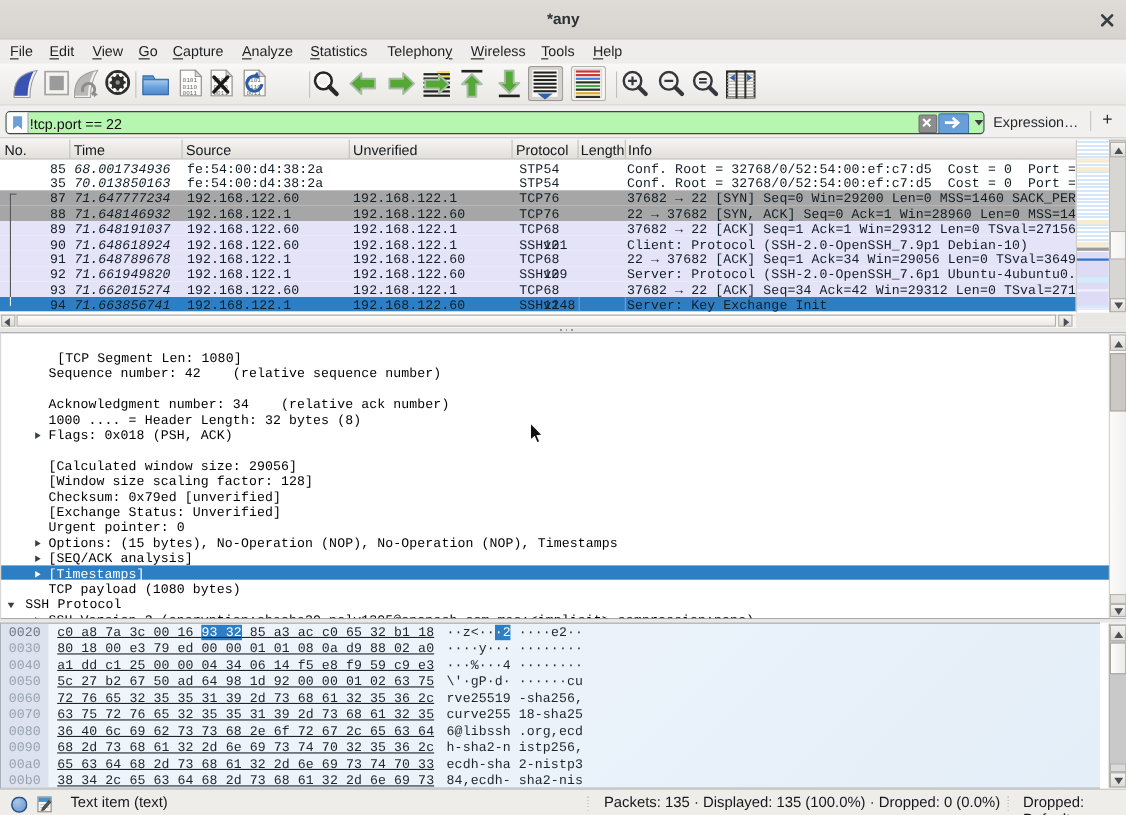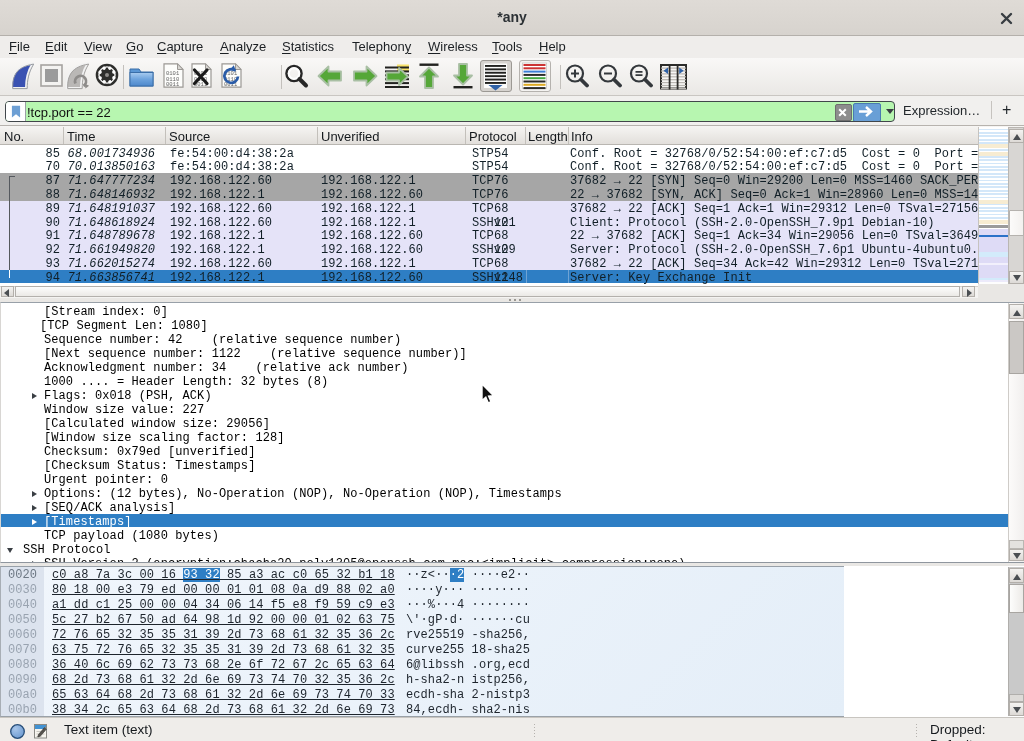--- a/index.html
+++ b/index.html
@@ -39,21 +39,21 @@
 .clen{left:494px;width:60px;}
 .cinfo{left:570px;}
 .sbbtn{position:absolute;width:15px;height:15px;background:linear-gradient(#f4f3f1,#dddad6);border:1px solid #b3afaa;box-sizing:border-box;}
 .tri{position:absolute;width:0;height:0;}
 
 .split{left:0;width:1024px;background:#e9e7e4;}
 
 #details{left:0;top:302px;width:1024px;height:261px;background:#fff;border-top:1px solid #98a0a8;border-bottom:1px solid #8f969e;border-left:1px solid #d8d6d3;box-sizing:border-box;overflow:hidden;}
 .dline{position:absolute;left:0;width:1008px;height:14px;line-height:14px;}
 
-#hexpane{left:0;top:566px;width:844px;height:151px;background:linear-gradient(135deg,#f1f6fc 0%,#e4eef8 100%);border-top:1px solid #98a0a8;border-bottom:1px solid #9aa1a8;border-left:1px solid #a8aeb5;box-sizing:border-box;overflow:hidden;}
+#hexpane{left:0;top:566px;width:1000px;height:151px;background:linear-gradient(135deg,#f1f6fc 0%,#e4eef8 100%);border-top:1px solid #98a0a8;border-bottom:1px solid #9aa1a8;border-left:1px solid #a8aeb5;box-sizing:border-box;overflow:hidden;}
 #hexoffcol{left:0px;top:0;width:43px;height:149px;background:#dce3ee;}
 .hrow{position:absolute;height:15px;line-height:15px;color:#1d242c;}
 .hoff{position:absolute;left:7px;color:#99a3b0;}
 .hbytes{position:absolute;left:51px;text-decoration:underline;}
 .hascii{position:absolute;left:405px;}
 .hsel{background:#2e7ec4;color:#fff;}
 
 #statusbar{left:0;top:717px;width:1024px;height:24px;background:#efedea;border-top:1px solid #c8c5c0;box-sizing:border-box;font-size:13.5px;color:#15191d;}
 </style></head>
 <body>
@@ -270,54 +270,51 @@
   <div id="prows" class="mono">
 <div class="abs" style="left:0;top:46.94px;width:978px;height:13.82px;background:#a6a6a6"></div>
 <div class="abs" style="left:0;top:60.76px;width:978px;height:13.82px;background:#a6a6a6"></div>
 <div class="abs" style="left:0;top:74.58px;width:978px;height:13.82px;background:#e5e3f8"></div>
 <div class="abs" style="left:0;top:88.40px;width:978px;height:13.82px;background:#e5e3f8"></div>
 <div class="abs" style="left:0;top:102.22px;width:978px;height:13.82px;background:#e5e3f8"></div>
 <div class="abs" style="left:0;top:116.04px;width:978px;height:13.82px;background:#e5e3f8"></div>
 <div class="abs" style="left:0;top:129.86px;width:978px;height:13.82px;background:#e5e3f8"></div>
 <div class="abs" style="left:0;top:143.68px;width:978px;height:13.82px;background:#2e7ec4"></div>
 <div class="prow" style="top:21.50px"><div class="cno">85</div><div class="ctime">68.001734936</div><div class="csrc">fe:54:00:d4:38:2a</div><div class="cpro">STP</div><div class="clen">54</div><div class="cinfo">Conf. Root = 32768/0/52:54:00:ef:c7:d5  Cost = 0  Port = 0x8001</div></div>
-<div class="prow" style="top:35.32px"><div class="cno">70</div><div class="ctime">70.013850163</div><div class="csrc">fe:54:00:d4:38:2a</div><div class="cpro">STP</div><div class="clen">54</div><div class="cinfo">Conf. Root = 32768/0/52:54:00:ef:c7:d5  Cost = 0  Port = 0x8001</div></div>
+<div class="prow" style="top:35.32px"><div class="cno">35</div><div class="ctime">70.013850163</div><div class="csrc">fe:54:00:d4:38:2a</div><div class="cpro">STP</div><div class="clen">54</div><div class="cinfo">Conf. Root = 32768/0/52:54:00:ef:c7:d5  Cost = 0  Port = 0x8001</div></div>
 <div class="prow" style="top:49.14px"><div class="cno">87</div><div class="ctime">71.647777234</div><div class="csrc">192.168.122.60</div><div class="cdst">192.168.122.1</div><div class="cpro">TCP</div><div class="clen">76</div><div class="cinfo">37682 → 22 [SYN] Seq=0 Win=29200 Len=0 MSS=1460 SACK_PERM=1</div></div>
 <div class="prow" style="top:62.96px"><div class="cno">88</div><div class="ctime">71.648146932</div><div class="csrc">192.168.122.1</div><div class="cdst">192.168.122.60</div><div class="cpro">TCP</div><div class="clen">76</div><div class="cinfo">22 → 37682 [SYN, ACK] Seq=0 Ack=1 Win=28960 Len=0 MSS=1460</div></div>
 <div class="prow" style="top:76.78px"><div class="cno">89</div><div class="ctime">71.648191037</div><div class="csrc">192.168.122.60</div><div class="cdst">192.168.122.1</div><div class="cpro">TCP</div><div class="clen">68</div><div class="cinfo">37682 → 22 [ACK] Seq=1 Ack=1 Win=29312 Len=0 TSval=2715664</div></div>
 <div class="prow" style="top:90.60px"><div class="cno">90</div><div class="ctime">71.648618924</div><div class="csrc">192.168.122.60</div><div class="cdst">192.168.122.1</div><div class="cpro">SSHv2</div><div class="clen">101</div><div class="cinfo">Client: Protocol (SSH-2.0-OpenSSH_7.9p1 Debian-10)</div></div>
 <div class="prow" style="top:104.42px"><div class="cno">91</div><div class="ctime">71.648789678</div><div class="csrc">192.168.122.1</div><div class="cdst">192.168.122.60</div><div class="cpro">TCP</div><div class="clen">68</div><div class="cinfo">22 → 37682 [ACK] Seq=1 Ack=34 Win=29056 Len=0 TSval=364956</div></div>
 <div class="prow" style="top:118.24px"><div class="cno">92</div><div class="ctime">71.661949820</div><div class="csrc">192.168.122.1</div><div class="cdst">192.168.122.60</div><div class="cpro">SSHv2</div><div class="clen">109</div><div class="cinfo">Server: Protocol (SSH-2.0-OpenSSH_7.6p1 Ubuntu-4ubuntu0.3)</div></div>
 <div class="prow" style="top:132.06px"><div class="cno">93</div><div class="ctime">71.662015274</div><div class="csrc">192.168.122.60</div><div class="cdst">192.168.122.1</div><div class="cpro">TCP</div><div class="clen">68</div><div class="cinfo">37682 → 22 [ACK] Seq=34 Ack=42 Win=29312 Len=0 TSval=2715</div></div>
 <div class="prow" style="top:145.88px"><div class="cno">94</div><div class="ctime">71.663856741</div><div class="csrc">192.168.122.1</div><div class="cdst">192.168.122.60</div><div class="cpro">SSHv2</div><div class="clen">1148</div><div class="cinfo">Server: Key Exchange Init</div></div>
 <div class="abs" style="left:9px;top:50px;width:1px;height:94px;background:#55595e"></div>
 <div class="abs" style="left:9px;top:50px;width:6px;height:1px;background:#55595e"></div>
 <div class="abs" style="left:9px;top:144px;width:1px;height:8px;background:#ffffff"></div>
 <div class="abs" style="left:526px;top:143.7px;width:1px;height:13.8px;background:#6fa3d4"></div>
 <div class="abs" style="left:568px;top:143.7px;width:1px;height:13.8px;background:#6fa3d4"></div>
 </div>
 </div>
 
 <div class="split abs" style="top:297.5px;height:4.5px"></div>
 
 <div id="details" class="abs mono">
-<div class="dline" style="top:2.3px"><span style="position:absolute;left:43px">[Stream index: 0]</span></div>
-<div class="dline" style="top:16.3px"><span style="position:absolute;left:39px">[TCP Segment Len: 1080]</span></div>
+<div class="dline" style="top:16.3px"><span style="position:absolute;left:51px">[TCP Segment Len: 1080]</span></div>
 <div class="dline" style="top:30.3px"><span style="position:absolute;left:43px">Sequence number: 42    (relative sequence number)</span></div>
-<div class="dline" style="top:44.3px"><span style="position:absolute;left:43px">[Next sequence number: 1122    (relative sequence number)]</span></div>
 <div class="dline" style="top:58.3px"><span style="position:absolute;left:43px">Acknowledgment number: 34    (relative ack number)</span></div>
 <div class="dline" style="top:72.3px"><span style="position:absolute;left:43px">1000 .... = Header Length: 32 bytes (8)</span></div>
 <div class="dline" style="top:86.3px"><span class="tri" style="left:31px;top:3.5px;border-top:3.5px solid transparent;border-bottom:3.5px solid transparent;border-left:5px solid #3a3f44"></span><span style="position:absolute;left:43px">Flags: 0x018 (PSH, ACK)</span></div>
-<div class="dline" style="top:100.3px"><span style="position:absolute;left:43px">Window size value: 227</span></div>
 <div class="dline" style="top:114.3px"><span style="position:absolute;left:43px">[Calculated window size: 29056]</span></div>
 <div class="dline" style="top:128.3px"><span style="position:absolute;left:43px">[Window size scaling factor: 128]</span></div>
 <div class="dline" style="top:142.3px"><span style="position:absolute;left:43px">Checksum: 0x79ed [unverified]</span></div>
-<div class="dline" style="top:156.3px"><span style="position:absolute;left:43px">[Checksum Status: Timestamps]</span></div>
+<div class="dline" style="top:156.3px"><span style="position:absolute;left:43px">[Exchange Status: Unverified]</span></div>
 <div class="dline" style="top:170.3px"><span style="position:absolute;left:43px">Urgent pointer: 0</span></div>
-<div class="dline" style="top:184.3px"><span class="tri" style="left:31px;top:3.5px;border-top:3.5px solid transparent;border-bottom:3.5px solid transparent;border-left:5px solid #3a3f44"></span><span style="position:absolute;left:43px">Options: (12 bytes), No-Operation (NOP), No-Operation (NOP), Timestamps</span></div>
+<div class="dline" style="top:184.3px"><span class="tri" style="left:31px;top:3.5px;border-top:3.5px solid transparent;border-bottom:3.5px solid transparent;border-left:5px solid #3a3f44"></span><span style="position:absolute;left:43px">Options: (15 bytes), No-Operation (NOP), No-Operation (NOP), Timestamps</span></div>
 <div class="dline" style="top:198.3px"><span class="tri" style="left:31px;top:3.5px;border-top:3.5px solid transparent;border-bottom:3.5px solid transparent;border-left:5px solid #3a3f44"></span><span style="position:absolute;left:43px">[SEQ/ACK analysis]</span></div>
 <div class="abs" style="left:0;top:211.0px;width:1008px;height:12.8px;background:#2e7ec4"></div>
 <div class="dline" style="top:212.3px;color:#fff"><span class="tri" style="left:31px;top:3.5px;border-top:3.5px solid transparent;border-bottom:3.5px solid transparent;border-left:5px solid #fff"></span><span style="position:absolute;left:43px">[Timestamps]</span></div>
 <div class="dline" style="top:226.3px"><span style="position:absolute;left:43px">TCP payload (1080 bytes)</span></div>
 <div class="dline" style="top:240.3px"><span class="tri" style="left:6px;top:5px;border-left:3.5px solid transparent;border-right:3.5px solid transparent;border-top:5px solid #3a3f44"></span><span style="position:absolute;left:22px">SSH Protocol</span></div>
 <div class="dline" style="top:254.3px"><span class="tri" style="left:31px;top:3.5px;border-top:3.5px solid transparent;border-bottom:3.5px solid transparent;border-left:5px solid #3a3f44"></span><span style="position:absolute;left:43px">SSH Version 2 (encryption:chacha20_poly1305@openssh.com mac:&lt;implicit&gt; compression:none)</span></div>
 </div>
 
 <div class="split abs" style="top:563px;height:3px"></div>
 
@@ -351,20 +348,21 @@
       <rect x="1.5" y="1.5" width="12" height="13.5" fill="#f6f5ef" stroke="#8a8a85" stroke-width="1"></rect>
       <rect x="2" y="2" width="11" height="4" fill="#4292d2"></rect>
       <rect x="3.5" y="8" width="8" height="1" fill="#c9c7c0"></rect>
       <rect x="3.5" y="10.5" width="8" height="1" fill="#c9c7c0"></rect>
       <rect x="3.5" y="13" width="5" height="1" fill="#c9c7c0"></rect>
       <path d="M5.5 11.5 L11.5 4.5 L13.4 6.1 L7.4 13.1 L4.8 13.9 Z" fill="#55534e" stroke="#2c2c2a" stroke-width="0.6"></path>
       <path d="M11.5 4.5 L13.4 6.1 L14.2 5.2 L12.3 3.6 Z" fill="#8a8a85"></path>
     </svg>
   <span class="abs" style="left:64px;top:4px">Text item (text)</span>
   <div class="abs" style="left:534px;top:6px;width:1px;height:13px;background:repeating-linear-gradient(#b5b2ae 0 1px,transparent 1px 3px)"></div>
+  <span class="abs" style="left:549px;top:4px">Packets: 135 · Displayed: 135 (100.0%) · Dropped: 0 (0.0%)</span>
   <div class="abs" style="left:916px;top:6px;width:1px;height:13px;background:repeating-linear-gradient(#b5b2ae 0 1px,transparent 1px 3px)"></div>
   <span class="abs" style="left:930px;top:4px">Dropped: Default</span>
 </div>
 
 <div class="abs" style="left:1008px;top:127px;width:16px;height:157px;background:#d8d6d3;border:1px solid #b9b6b2;box-sizing:border-box"></div>
 <div class="sbbtn" style="left:1008.5px;top:129px;width:15px;height:14px">
     <div class="tri" style="left:3.0px;top:4.0px;border-left:4.5px solid transparent;border-right:4.5px solid transparent;border-bottom:6px solid #4a4e52"></div>
   </div>
 <div class="abs" style="left:1008.5px;top:209.5px;width:15px;height:26.5px;background:linear-gradient(90deg,#fcfbfa,#f3f1ef);border:1px solid #b5b2ae;box-sizing:border-box;border-radius:1px"></div>
 <div class="sbbtn" style="left:1008.5px;top:270.5px;width:15px;height:13px">

